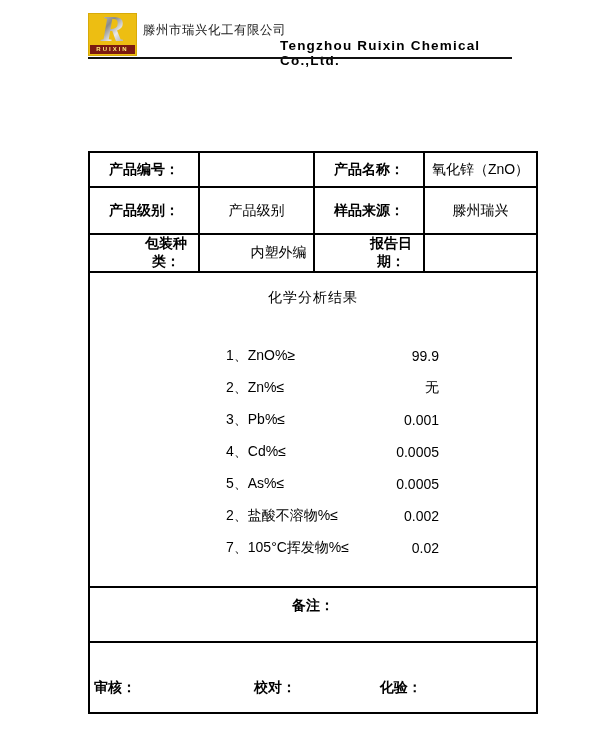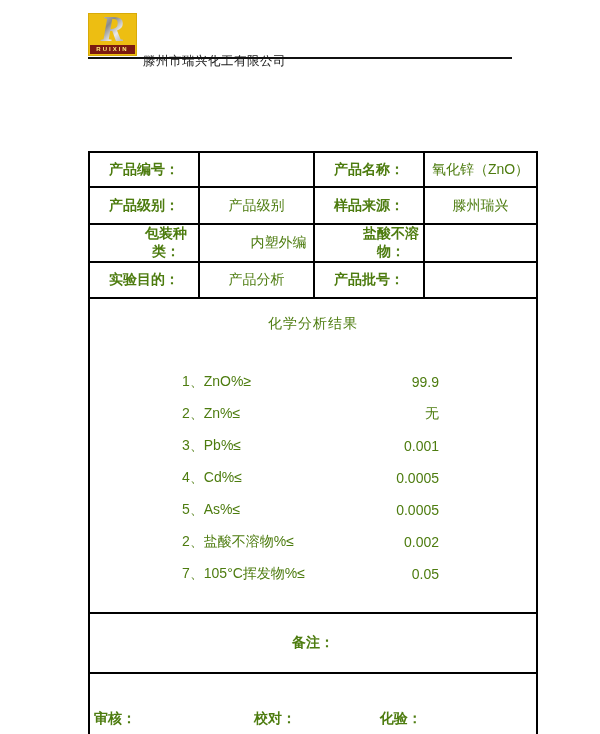--- a/index.html
+++ b/index.html
@@ -25,21 +25,21 @@
     background:linear-gradient(135deg,#f0f0f0 0%,#8a8a8a 40%,#e8e8e8 60%,#6f6f6f 100%);
     -webkit-background-clip:text; background-clip:text; color:transparent;
   }
   .logo-band {
     position:absolute; left:1px; right:1px; bottom:1px; height:9px;
     background:#7B1A10; color:#FFE97A;
     font-size:6px; font-weight:bold; letter-spacing:2px;
     text-align:center; line-height:9px;
   }
   .company-cn {
-    position:absolute; left:55px; top:53px;
+    position:absolute; left:55px; top:22px;
     font-size:12.5px; letter-spacing:0.5px; color:#222;
   }
   .company-en {
     position:absolute; left:192px; top:38px;
     font-size:13.5px; font-weight:bold; letter-spacing:1.2px; color:#000;
   }
   .header-rule { position:absolute; left:0; top:57px; width:424px; height:2px; background:#111; }
 
   
   .report-title {
@@ -47,43 +47,43 @@
     text-align:center; font-size:24px; font-weight:bold; letter-spacing:2px; color:#000;
   }
 
   
   .report-table {
     position:absolute; left:0; top:151px; width:448px;
     border-collapse:collapse; table-layout:fixed;
   }
   .report-table td {
     border:2px solid #000; font-size:14px; text-align:center;
-    vertical-align:middle; padding:0; color:#4d7c0f;
+    vertical-align:middle; padding:0; color:#000000;
   }
   .lbl { font-weight:bold; }
   .r-info-1 td { height:35px; }
-  .r-info-2 td { height:37px; }
+  .r-info-2 td { height:47px; }
   .r-info-3 td { height:25px;padding-left:44px; }
   .r-info-4 td { height:36px; }
 
   .analysis-cell {
     height:315px; vertical-align:top !important; text-align:left !important;
     padding-top:16px !important;
   }
   .analysis-title { text-align:center; font-size:14px; letter-spacing:1px; }
-  .analysis-list { margin-top:33px; }
+  .analysis-list { margin-top:33px;padding-left:44px; }
   .analysis-item {
     display:flex; align-items:center; height:32px;
     margin:0 97px 0 92px; font-size:14px;
   }
   .item-value { margin-left:auto; }
 
   .remarks-cell {
     height:55px; vertical-align:top !important; text-align:left;
-    padding:20px 6px !important;
+    padding:9px 6px !important;
   }
   .signoff-cell {
     height:71px; vertical-align:top !important; text-align:left !important;
     padding:10px 0 0 4px !important;
   }
   .signoff-label { display:inline-block; font-weight:bold; font-size:14px;margin-top:26px; }
   .s1 { width:156px; }
   .s2 { width:122px; }
 </style>
 </head>
@@ -91,20 +91,21 @@
 
 <div class="page">
   <div class="content">
 
     <div class="letterhead">
       <div class="logo">
         <span class="logo-r">R</span>
         <span class="logo-band">RUIXIN</span>
       </div>
       <span class="company-cn">滕州市瑞兴化工有限公司</span>
+      <span class="company-en">Tengzhou Ruixin Chemical Co.,Ltd.</span>
       <div class="header-rule"></div>
     </div>
 
 
     <table class="report-table">
       <colgroup>
         <col style="width:110px">
           <col style="width:115px">
           <col style="width:110px">
           <col style="width:113px">
@@ -118,27 +119,21 @@
         </tr>
         <tr class="r-info-2">
           <td class="lbl">产品级别：</td>
           <td class="val">产品级别</td>
           <td class="lbl">样品来源：</td>
           <td class="val">滕州瑞兴</td>
         </tr>
         <tr class="r-info-3">
           <td class="lbl">包装种类：</td>
           <td class="val">内塑外编</td>
-          <td class="lbl">盐酸不溶物：</td>
-          <td class="val"></td>
-        </tr>
-        <tr class="r-info-4">
-          <td class="lbl">实验目的：</td>
-          <td class="val">产品分析</td>
-          <td class="lbl">产品批号：</td>
+          <td class="lbl">报告日期：</td>
           <td class="val"></td>
         </tr>
 
         <tr>
           <td colspan="4" class="analysis-cell">
             <div class="analysis-title">化学分析结果</div>
             <div class="analysis-list">
               <div class="analysis-item">
                 <span class="item-name">1、ZnO%≥</span>
                 <span class="item-value">99.9</span>
@@ -158,21 +153,21 @@
               <div class="analysis-item">
                 <span class="item-name">5、As%≤</span>
                 <span class="item-value">0.0005</span>
               </div>
               <div class="analysis-item">
                 <span class="item-name">2、盐酸不溶物%≤</span>
                 <span class="item-value">0.002</span>
               </div>
               <div class="analysis-item">
                 <span class="item-name">7、105°C挥发物%≤</span>
-                <span class="item-value">0.05</span>
+                <span class="item-value">0.02</span>
               </div>
             </div>
           </td>
         </tr>
 
         <tr>
           <td colspan="4" class="remarks-cell">
             <span class="lbl">备注：</span>
           </td>
         </tr>

